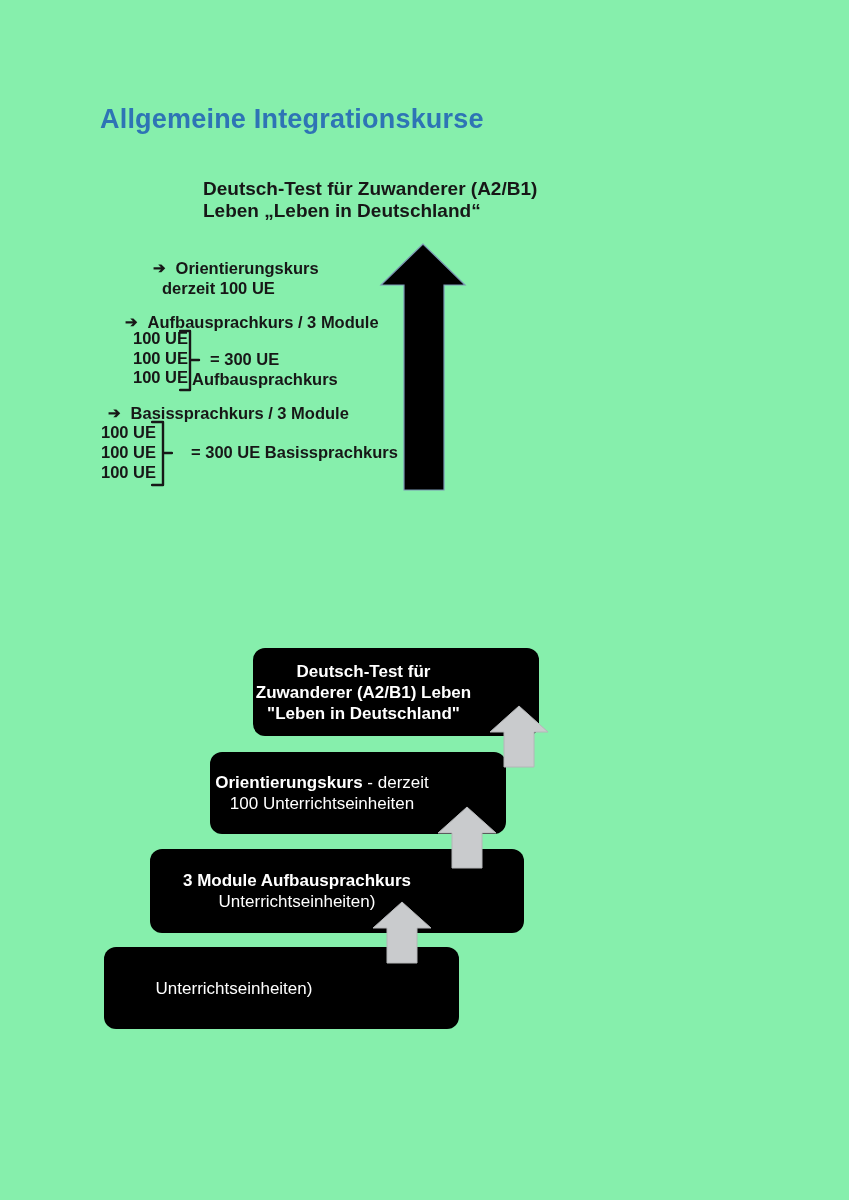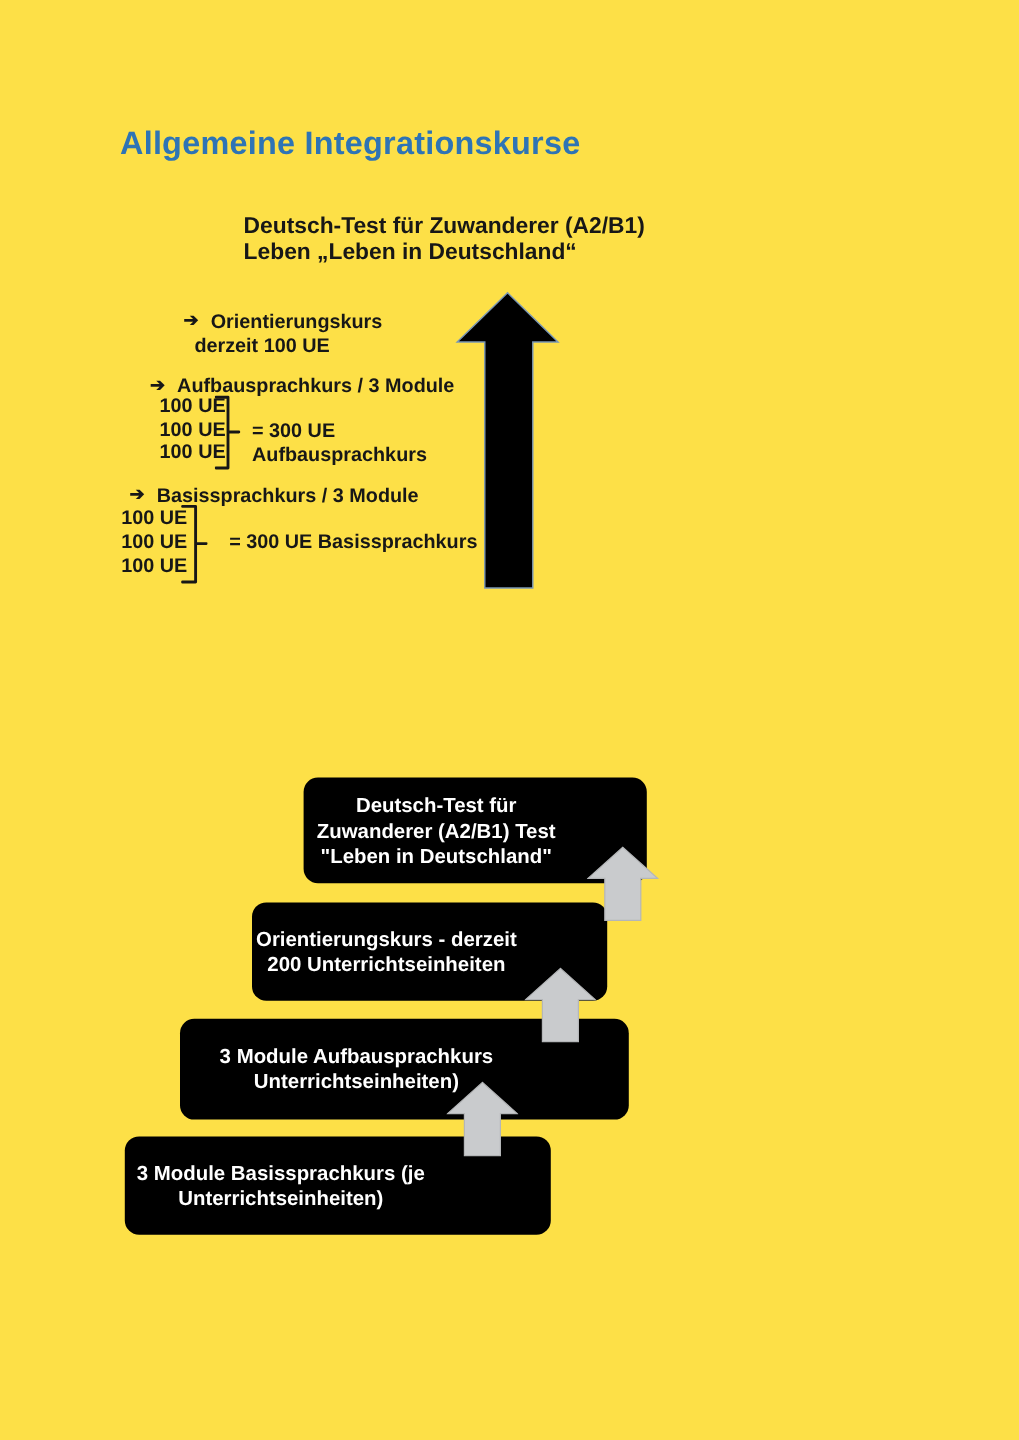--- a/index.html
+++ b/index.html
@@ -1,17 +1,17 @@
 <!DOCTYPE html>
 <html><head>
 <meta charset="utf-8">
 <style>
   html,body { margin:0; padding:0; background:#ffffff; }
   .page {
-    position:relative; width:849px; height:1200px; background:#fde047;
+    position:relative; width:849px; height:1200px; background:#86efac;
     font-family:"Liberation Sans", sans-serif; color:#171717; overflow:hidden;
   }
   .abs { position:absolute; }
 
   
   .doc-heading { font-size:27px; font-weight:bold; color:#2e74b5; letter-spacing:0.2px; }
 
   
   .ladder-header { font-size:19px; font-weight:bold; line-height:22px; }
   .bullet-row { display:flex; align-items:baseline; gap:10px; font-size:16.5px; font-weight:bold; }
@@ -20,21 +20,21 @@
   .mods-a div { line-height:19.5px; }
   .mods-b div { line-height:20px; }
 
   
   .stair-box {
     position:absolute; background:#000000; border-radius:12px; color:#ffffff;
     display:flex; flex-direction:column; justify-content:center; text-align:center;
     font-size:17px; line-height:21px; box-sizing:border-box;
   }
   .stair-box .b { font-weight:bold; }
-  .stair-box .r { font-weight:bold; }
+  .stair-box .r { font-weight:normal; }
 
   svg { display:block; }
 </style>
 </head>
 <body>
 
 <div class="page">
 
   <div class="abs doc-heading" style="left:100px; top:104px;">Allgemeine Integrationskurse</div>
 
@@ -61,57 +61,56 @@
     </div>
     <div class="abs plain mods-a" style="left:133px; top:329px;">
       <div>100 UE</div>
       <div>100 UE</div>
       <div>100 UE</div>
     </div>
     <svg class="abs" style="left:179px; top:329px;" width="22" height="63" viewBox="0 0 22 63">
       <path d="M1 2 L11 2 L11 61 L1 61 M11 31 L20 31" fill="none" stroke="#171717" stroke-width="2.4" stroke-linejoin="round" stroke-linecap="round"></path>
     </svg>
     <div class="abs plain" style="left:210px; top:350px;">= 300 UE</div>
-    <div class="abs plain" style="left:210px; top:370px;">Aufbausprachkurs</div>
+    <div class="abs plain" style="left:192px; top:370px;">Aufbausprachkurs</div>
 
     <div class="abs bullet-row" style="left:108px; top:404px;">
       <span class="bullet">➔</span>
       <span>Basissprachkurs / 3 Module</span>
     </div>
     <div class="abs plain mods-b" style="left:101px; top:422px;">
       <div>100 UE</div>
       <div>100 UE</div>
       <div>100 UE</div>
     </div>
     <svg class="abs" style="left:151px; top:420px;" width="22" height="67" viewBox="0 0 22 67">
       <path d="M1 2 L12 2 L12 65 L1 65 M12 33 L21 33" fill="none" stroke="#171717" stroke-width="2.4" stroke-linejoin="round" stroke-linecap="round"></path>
     </svg>
     <div class="abs plain" style="left:191px; top:443px;">= 300 UE Basissprachkurs</div>
   </div>
 
   <div>
 
     <div class="stair-box" style="left:253px; top:648px; width:286px; height:88px; padding-right:65px;">
       <div class="b">Deutsch-Test für</div>
-      <div class="b">Zuwanderer (A2/B1) Test</div>
+      <div class="b">Zuwanderer (A2/B1) Leben</div>
       <div class="b">"Leben in Deutschland"</div>
     </div>
 
     <div class="stair-box" style="left:210px; top:752px; width:296px; height:82px; padding-right:72px;">
       <div><span class="b">Orientierungskurs</span><span class="r"> - derzeit</span></div>
-      <div class="r">200 Unterrichtseinheiten</div>
+      <div class="r">100 Unterrichtseinheiten</div>
     </div>
 
     <div class="stair-box" style="left:150px; top:849px; width:374px; height:84px; padding-right:80px;">
       <div class="b">3 Module Aufbausprachkurs</div>
       <div class="r">Unterrichtseinheiten)</div>
     </div>
 
     <div class="stair-box" style="left:104px; top:947px; width:355px; height:82px; padding-right:95px;">
-      <div><span class="b">3 Module Basissprachkurs</span><span class="r"> (je</span></div>
       <div class="r">Unterrichtseinheiten)</div>
     </div>
 
     <svg class="abs" style="left:489px; top:705px;" width="60" height="64" viewBox="0 0 60 64">
       <polygon points="30,1 1,27 15,27 15,62 45,62 45,27 59,27" fill="#c9cbcd" stroke="#b4b6b8" stroke-width="1"></polygon>
     </svg>
     <svg class="abs" style="left:437px; top:806px;" width="60" height="64" viewBox="0 0 60 64">
       <polygon points="30,1 1,27 15,27 15,62 45,62 45,27 59,27" fill="#c9cbcd" stroke="#b4b6b8" stroke-width="1"></polygon>
     </svg>
     <svg class="abs" style="left:372px; top:901px;" width="60" height="64" viewBox="0 0 60 64">

